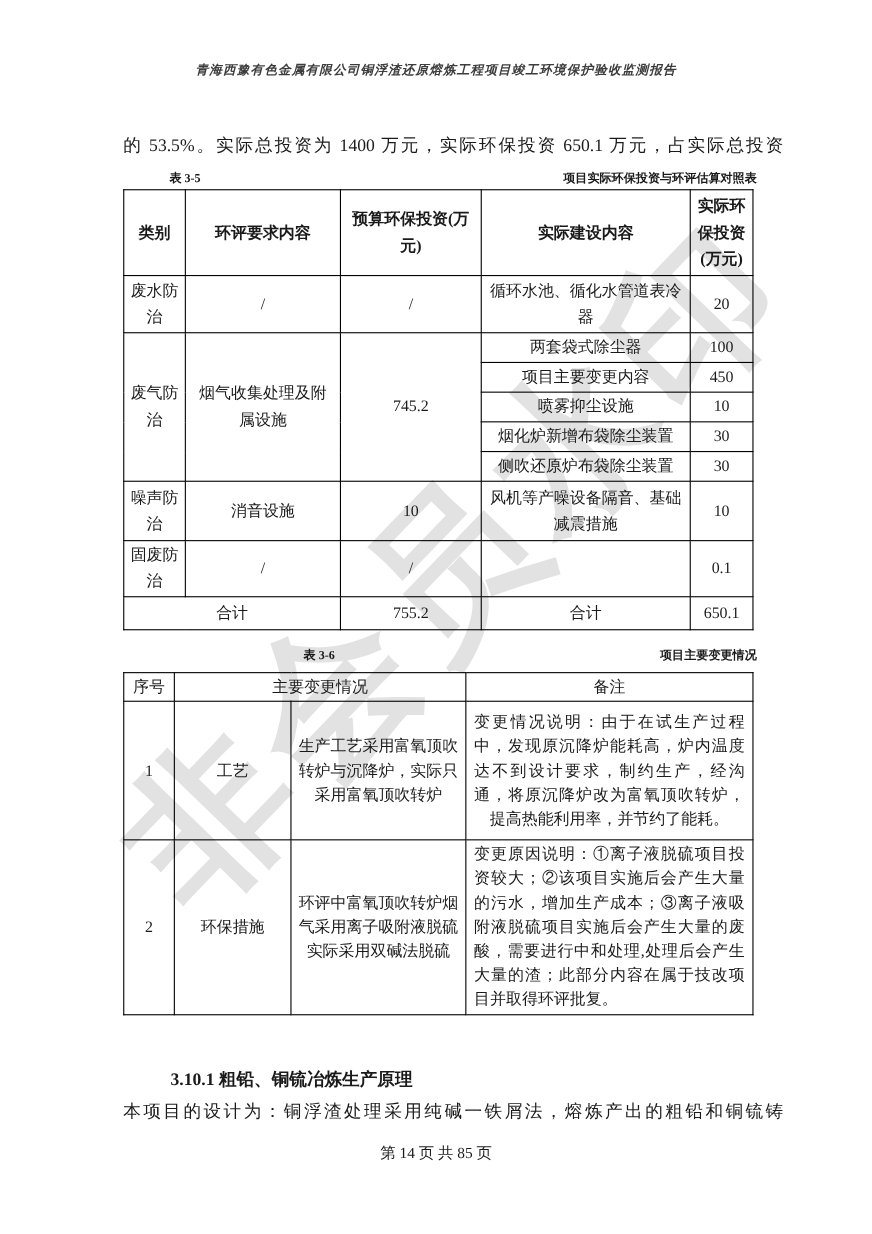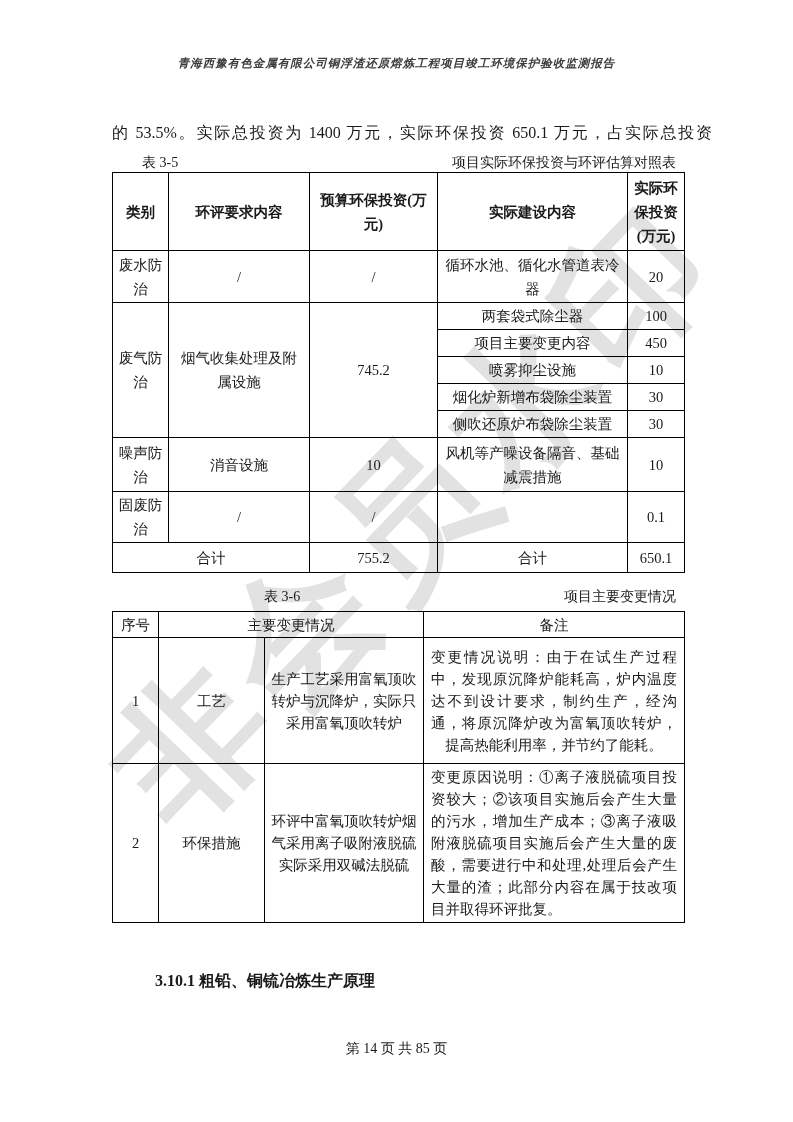--- a/index.html
+++ b/index.html
@@ -15,22 +15,22 @@
 
   .doc-header { position:absolute; top:56px; left:0; width:100%;
                 text-align:center; font-size:11.5px; font-weight:bold;
                 font-style:italic; color:#3d3d3d; letter-spacing:1px; }
 
   .intro { position:absolute; top:94px; left:112px; width:600px;
            font-size:16px; line-height:29px;margin-top:24px; }
   .intro .line1 { text-align:justify; text-align-last:justify; }
   .intro .line2 { text-align:left; }
 
-  .caption { position:absolute; left:104px; width:572px; height:18px;
-             font-size:14px; font-weight:normal; }
+  .caption { position:absolute; left:116px; width:572px; height:18px;
+             font-size:11px; font-weight:bold; }
   .caption .cap-label { position:absolute; left:38px; }
   .caption .cap-title { display:block; width:100%; text-align:right; }
   .caption35 { top:154px; }
   .caption36 { top:588px; }
   .caption36 .cap-label { left:160px; }
 
   table { position:absolute; left:112px; border-collapse:collapse;
           table-layout:fixed; width:572px; font-size:14.5px; }
   td { border:1px solid #000; text-align:center; vertical-align:middle;
        padding:1px 5px; overflow:hidden; }
@@ -168,17 +168,18 @@
         <td>2</td>
         <td>环保措施</td>
         <td>环评中富氧顶吹转炉烟气采用离子吸附液脱硫实际采用双碱法脱硫</td>
         <td class="remark">变更原因说明：①离子液脱硫项目投资较大；②该项目实施后会产生大量的污水，增加生产成本；③离子液吸附液脱硫项目实施后会产生大量的废酸，需要进行中和处理,处理后会产生大量的渣；此部分内容在属于技改项目并取得环评批复。</td>
       </tr>
     </tbody>
       </table>
 
     <h3 class="h3101">3.10.1 粗铅、铜锍冶炼生产原理</h3>
 
+    <div class="bodyline">本项目的设计为：铜浮渣处理采用纯碱一铁屑法，熔炼产出的粗铅和铜锍铸</div>
 
     <div class="doc-footer">第 14 页 共 85 页</div>
 
   </div>
 </div>
 
 </body></html>

